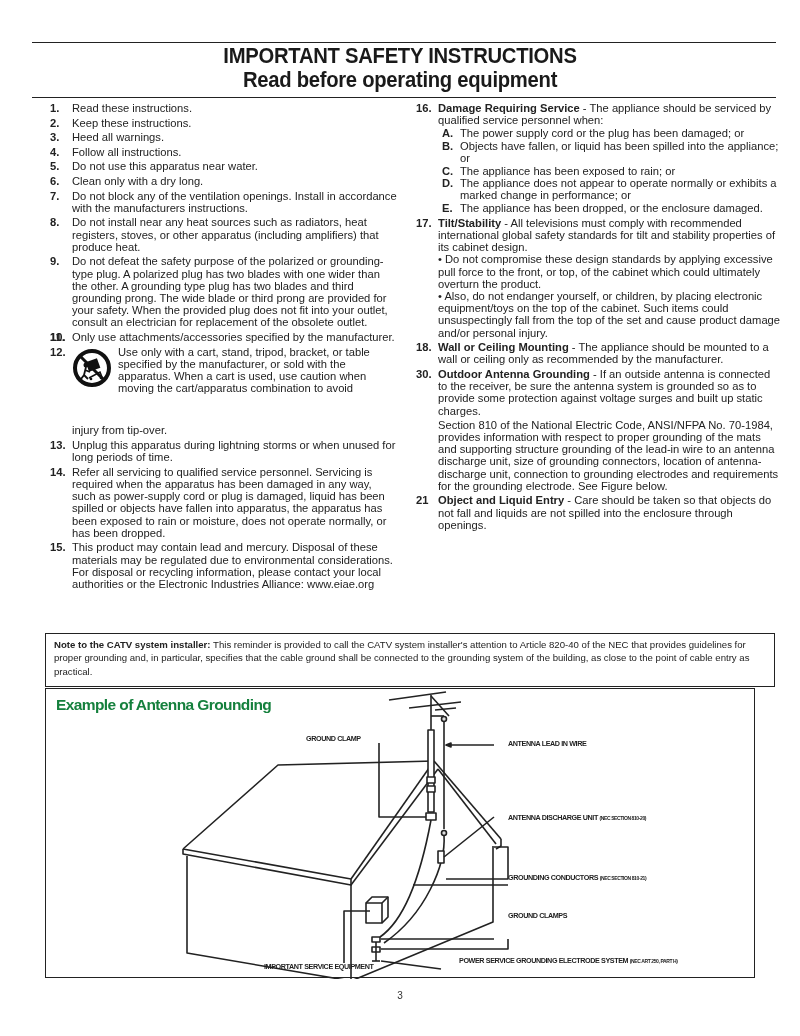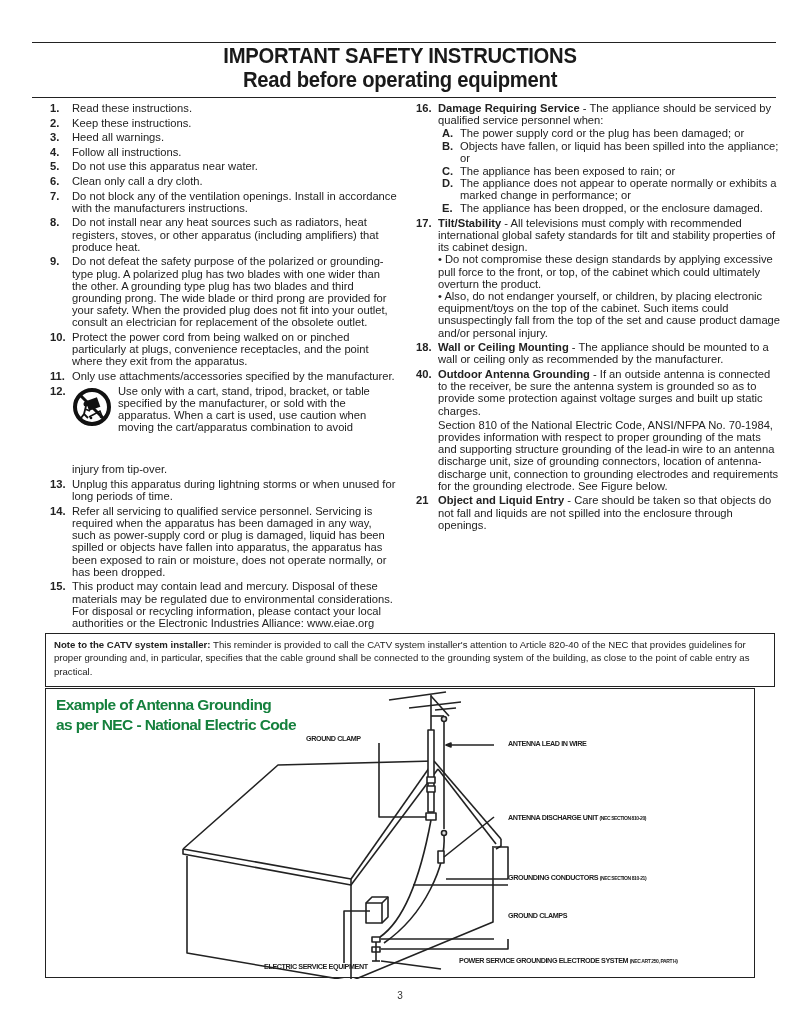--- a/index.html
+++ b/index.html
@@ -53,25 +53,25 @@
   <div class="title-line2">Read before operating equipment</div>
 </div>
 <div class="rule" style="top:97px;"></div>
 
 <div class="col col-left">
   <div class="item"><span class="num">1.</span><span>Read these instructions.</span></div>
   <div class="item"><span class="num">2.</span><span>Keep these instructions.</span></div>
   <div class="item"><span class="num">3.</span><span>Heed all warnings.</span></div>
   <div class="item"><span class="num">4.</span><span>Follow all instructions.</span></div>
   <div class="item"><span class="num">5.</span><span>Do not use this apparatus near water.</span></div>
-  <div class="item"><span class="num">6.</span><span>Clean only call a dry cloth.</span></div>
+  <div class="item"><span class="num">6.</span><span>Clean only with a dry long.</span></div>
   <div class="item"><span class="num">7.</span><span>Do not block any of the ventilation openings. Install in accordance with the manufacturers instructions.</span></div>
   <div class="item"><span class="num">8.</span><span>Do not install near any heat sources such as radiators, heat registers, stoves, or other apparatus (including amplifiers) that produce heat.</span></div>
   <div class="item"><span class="num">9.</span><span>Do not defeat the safety purpose of the polarized or grounding-type plug. A polarized plug has two blades with one wider than the other. A grounding type plug has two blades and third grounding prong. The wide blade or third prong are provided for your safety. When the provided plug does not fit into your outlet, consult an electrician for replacement of the obsolete outlet.</span></div>
-  <div class="item"><span class="num">10.</span><span>Protect the power cord from being walked on or pinched particularly at plugs, convenience receptacles, and the point where they exit from the apparatus.</span></div>
+  <div class="item"><span class="num">10.</span></div>
   <div class="item"><span class="num">11.</span><span>Only use attachments/accessories specified by the manufacturer.</span></div>
   <div class="item item12">
     <span class="num">12.</span>
     <span class="icon-wrap" style="left:26px;">
       <svg width="40" height="40" viewBox="0 0 40 40">
         <circle cx="20" cy="20" r="17" fill="none" stroke="#111" stroke-width="4"></circle>
         <line x1="8" y1="8" x2="32" y2="32" stroke="#111" stroke-width="3"></line>
         <rect x="15" y="12" width="12" height="10" fill="#111" transform="rotate(-20 21 17)"></rect>
         <circle cx="14" cy="17" r="2.5" fill="#111"></circle>
         <path d="M14 19 L12 27 L9 31 M12 27 L16 31 M13 22 L18 24" stroke="#111" stroke-width="1.8" fill="none"></path>
@@ -102,38 +102,37 @@
     <span class="num">17.</span>
     <span class="lead">Tilt/Stability</span><span> - All televisions must comply with recommended international global safety standards for tilt and stability properties of its cabinet design.</span>
     <span class="para">• Do not compromise these design standards by applying excessive pull force to the front, or top, of the cabinet which could ultimately overturn the product.</span>
     <span class="para">• Also, do not endanger yourself, or children, by placing electronic equipment/toys on the top of the cabinet. Such items could unsuspectingly fall from the top of the set and cause product damage and/or personal injury.</span>
   </div>
   <div class="item">
     <span class="num">18.</span>
     <span class="lead">Wall or Ceiling Mounting</span><span> - The appliance should be mounted to a wall or ceiling only as recommended by the manufacturer.</span>
   </div>
   <div class="item">
-    <span class="num">40.</span>
+    <span class="num">30.</span>
     <span class="lead">Outdoor Antenna Grounding</span><span> - If an outside antenna is connected to the receiver, be sure the antenna system is grounded so as to provide some protection against voltage surges and built up static charges.</span>
     <span class="para" style="margin-top:2px;">Section 810 of the National Electric Code, ANSI/NFPA No. 70-1984, provides information with respect to proper grounding of the mats and supporting structure grounding of the lead-in wire to an antenna discharge unit, size of grounding connectors, location of antenna-discharge unit, connection to grounding electrodes and requirements for the grounding electrode. See Figure below.</span>
   </div>
   <div class="item">
     <span class="num">21</span>
     <span class="lead">Object and Liquid Entry</span><span> - Care should be taken so that objects do not fall and liquids are not spilled into the enclosure through openings.</span>
   </div>
 </div>
 
 <div class="note-box">
   <b>Note to the CATV system installer:</b><span> This reminder is provided to call the CATV system installer's attention to Article 820-40 of the NEC  that provides guidelines for proper grounding and, in particular, specifies that the cable ground shall be connected to the grounding system of the building, as close to the point of cable entry as practical.</span>
 </div>
 
 <div class="figure-box">
   <div class="figure-title">
     <div>Example of Antenna Grounding</div>
-    <div>as per NEC - National Electric Code</div>
   </div>
 
   <svg class="diagram" width="710" height="290" viewBox="0 0 710 290">
     <g fill="none" stroke="#222" stroke-width="1.6" stroke-linejoin="round">
 
       <polyline points="137,160 232,76 388,72"></polyline>
       <polyline points="137,160 137,165 305,196 305,190 137,160"></polyline>
       <line x1="305" y1="190" x2="388" y2="72"></line>
       <line x1="305" y1="196" x2="392" y2="80"></line>
       <line x1="388" y1="72" x2="455" y2="150"></line>
@@ -189,16 +188,16 @@
       <line x1="335" y1="272" x2="395" y2="280"></line>
     </g>
   </svg>
 
   <div class="fig-label" style="left:260px; top:45px;">GROUND CLAMP</div>
   <div class="fig-label" style="left:462px; top:50px;">ANTENNA LEAD IN WIRE</div>
   <div class="fig-label" style="left:462px; top:124px;"><span>ANTENNA DISCHARGE UNIT</span> <small>(NEC SECTION 810-20)</small></div>
   <div class="fig-label" style="left:462px; top:184px;"><span>GROUNDING CONDUCTORS</span> <small>(NEC SECTION 810-21)</small></div>
   <div class="fig-label" style="left:462px; top:222px;text-align:right;">GROUND CLAMPS</div>
   <div class="fig-label" style="left:413px; top:267px;"><span>POWER SERVICE GROUNDING ELECTRODE SYSTEM</span> <small>(NEC ART 250, PART H)</small></div>
-  <div class="fig-label" style="left:218px; top:273px;">ELECTRIC SERVICE EQUIPMENT</div>
+  <div class="fig-label" style="left:218px; top:273px;">IMPORTANT SERVICE EQUIPMENT</div>
 </div>
 
 <div class="page-num">3</div>
 
 </body></html>

